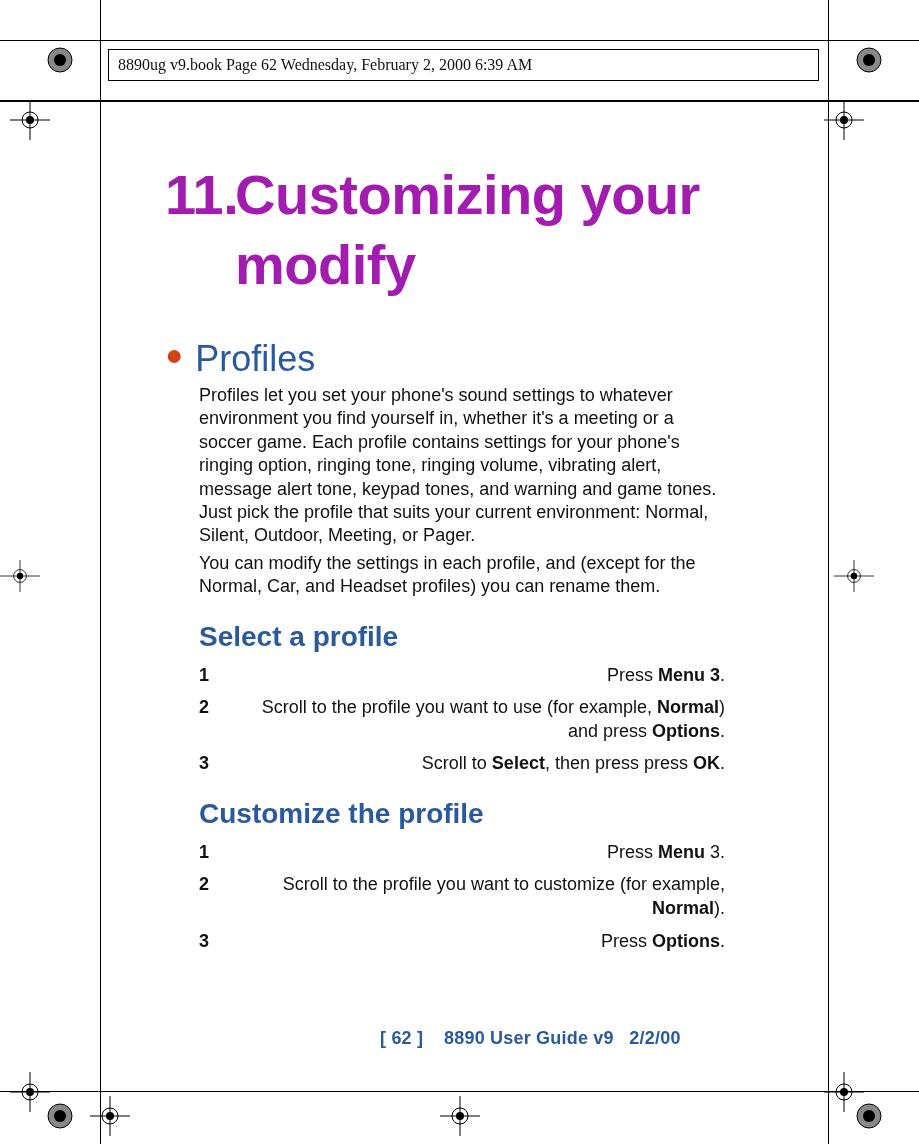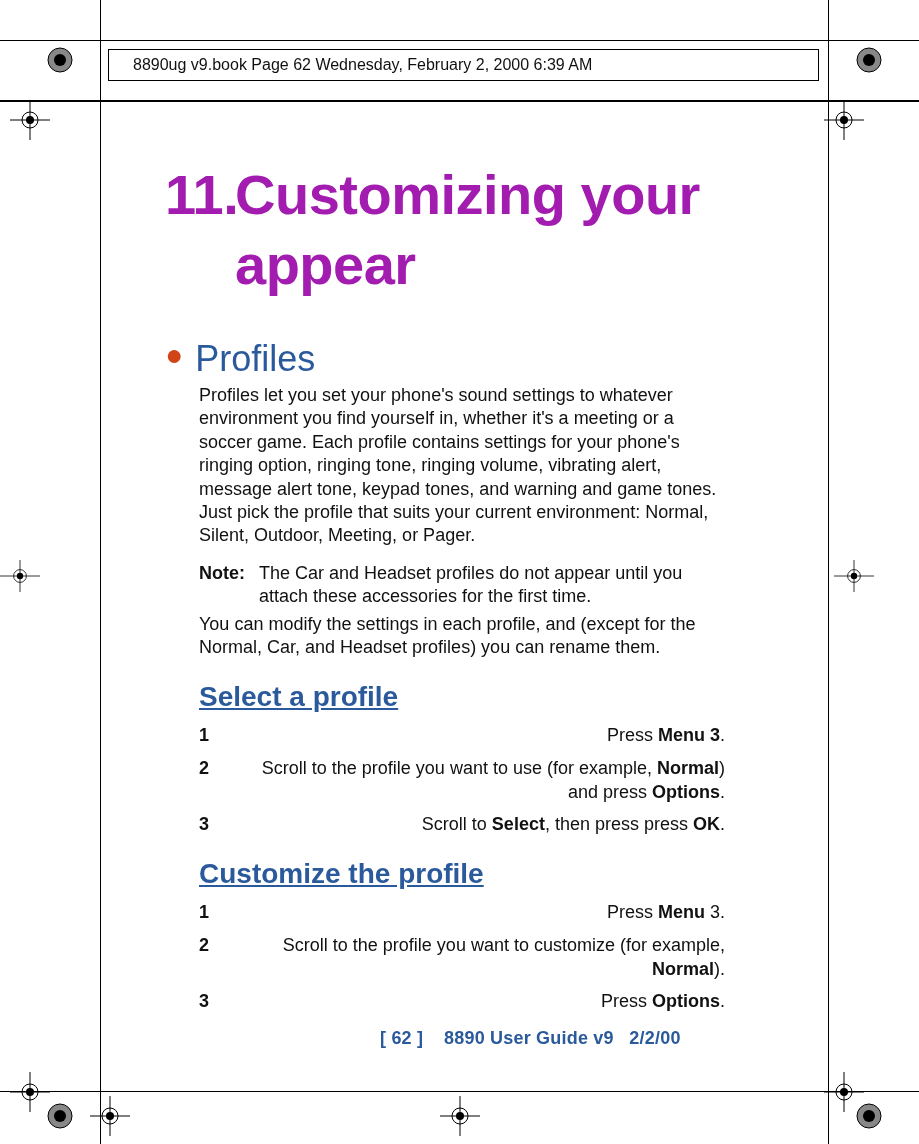--- a/index.html
+++ b/index.html
@@ -30,22 +30,22 @@
     width: 40px;
     height: 40px;
   }
   .reg-mark svg { display:block; }
   .header-box {
     position: absolute;
     top: 49px;
     left: 108px;
     right: 100px;
     border: 1px solid #000;
-    padding: 6px 24px;
-    font-family: Liberation Sans, sans-serif;
+    padding: 6px 9px;
+    font-family: Liberation Serif, serif;
     font-size: 16px;
   }
   .content {
     position: absolute;
     top: 160px;
     left: 165px;
     width: 560px;
   }
   .chapter-heading {
     font-size: 56px;
@@ -88,21 +88,20 @@
     font-size: 18px;
     line-height: 1.3;
   }
   .note-label { font-weight: 700; flex: 0 0 auto; }
   .sub-heading {
     color: #2a5a9c;
     font-size: 28px;
     font-weight: 700;
     margin-top: 22px;
     padding-left: 34px;
-    text-decoration: underline;
   }
   ol.steps {
     list-style: none;
     padding: 0 0 0 34px;
     margin: 10px 0 0 0;
   }
   ol.steps li {
     display: flex;
     gap: 22px;
     font-size: 18px;
@@ -221,34 +220,30 @@
       <circle cx="20" cy="20" r="12" fill="#888" stroke="#000"></circle>
       <circle cx="20" cy="20" r="6" fill="#000"></circle>
     </svg>
 </div>
 
 <div class="header-box">8890ug v9.book  Page 62  Wednesday, February 2, 2000  6:39 AM</div>
 
 <div class="content">
 
   <div class="chapter-heading">
-    <span class="num">11.</span><span class="title-wrap"><span>Customizing your</span><br><span>appear</span></span>
+    <span class="num">11.</span><span class="title-wrap"><span>Customizing your</span><br><span>modify</span></span>
   </div>
 
   <div class="section-row">
     <span class="bullet">●</span>
     <span class="section-title">Profiles</span>
   </div>
 
   <div class="para">Profiles let you set your phone's sound settings to whatever environment you find yourself in, whether it's a meeting or a soccer game. Each profile contains settings for your phone's ringing option, ringing tone, ringing volume, vibrating alert, message alert tone, keypad tones, and warning and game tones. Just pick the profile that suits your current environment:  Normal, Silent, Outdoor, Meeting, or Pager.</div>
 
-  <div class="note-block">
-    <span class="note-label">Note:</span>
-    <span>The Car and Headset profiles do not appear until you attach these accessories for the first time.</span>
-  </div>
 
   <div class="para">You can modify the settings in each profile, and (except for the Normal, Car, and Headset profiles) you can rename them.</div>
 
   <div class="sub-heading">Select a profile</div>
   <ol class="steps">
     <li>
       <span class="num">1</span>
       <span class="txt"><span>Press </span><b>Menu 3</b><span>.</span></span>
     </li>
     <li>

